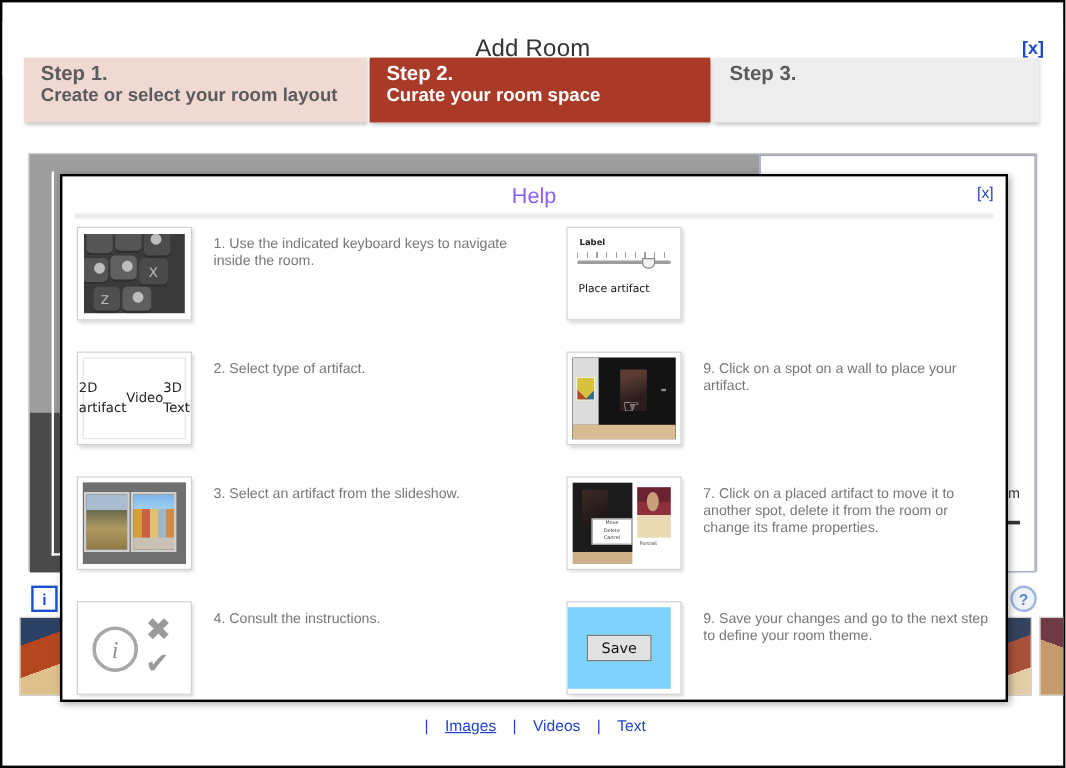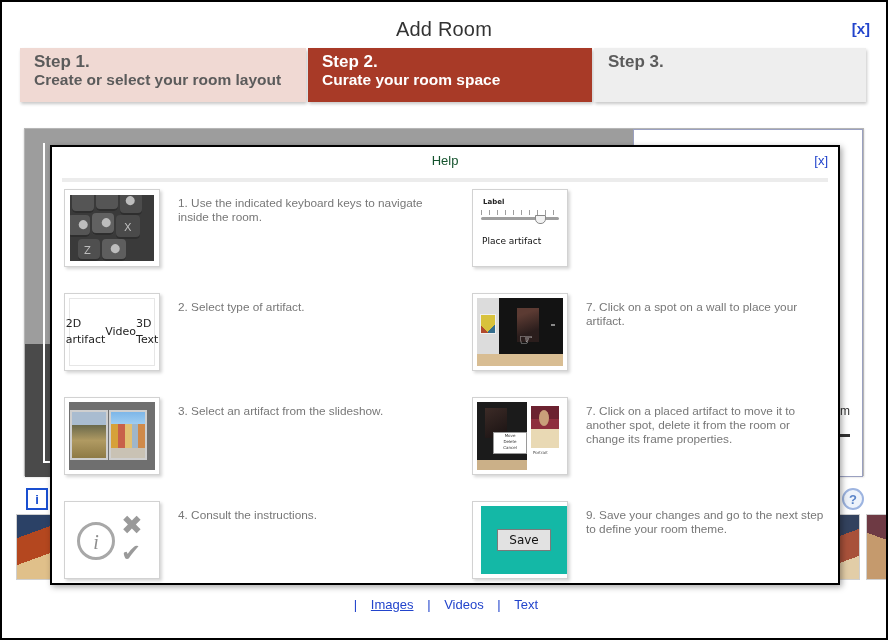--- a/index.html
+++ b/index.html
@@ -13,21 +13,21 @@
   #root {
     position: relative;
     width: 888px; height: 640px;
     background: #ffffff;
     border: 2px solid #000;
     overflow: hidden;
   }
 
   
   .titlebar {
-    position: absolute; left: 0; top: 4px; width: 884px; height: 46px;
+    position: absolute; left: 0; top: 16px; width: 884px; height: 46px;
     background: #fff;
   }
   .title-text {
     position: absolute; left: 0; top: 12px; width: 884px;
     text-align: center;
     font-size: 20px; color: #333; letter-spacing: .2px;
   }
   .close-main {
     position: absolute; right: 16px; top: 14px;
     color: #2244cc; font-size: 15px; font-weight: bold;
@@ -146,21 +146,21 @@
     width: 790px; height: 440px;
     background: #ffffff;
     border: 2px solid #000000;
     box-shadow: 2px 2px 6px rgba(0,0,0,.35);
   }
   .help-head {
     position: relative; height: 30px;
   }
   .help-title {
     position: absolute; left: 0; top: 6px; width: 786px;
-    text-align: center; font-size: 13px; color: #14532d;
+    text-align: center; font-size: 18px; color: #8b5cf6;
   }
   .help-close {
     position: absolute; right: 10px; top: 6px;
     color: #2244cc; font-size: 13px; cursor: pointer;
   }
   .help-rule {
     position: absolute; left: 10px; top: 31px;
     width: 766px; height: 4px;
     background: #ececec;
   }
@@ -294,22 +294,22 @@
   .placed .portrait { position: absolute; left: 54px; top: 4px;
             width: 28px; height: 42px;
             background: linear-gradient(#6c2230 0 30%, #8e2f3d 30% 55%, #e9d9b4 55% 100%); }
   .placed .portrait::after { content:""; position:absolute; left:8px; top:4px;
             width:10px; height:16px; border-radius:50%; background:#c9a07a; }
   .placed .cap { position: absolute; left: 56px; top: 48px;
             font-size: 4px; color: #444;
             font-family: "DejaVu Sans", sans-serif; }
 
   
-  .savebox { position: absolute; left: 8px; top: 4px; width: 86px; height: 68px;
-             background:#14b8a6; display:flex; align-items:center; justify-content:center; }
+  .savebox { position: absolute; left: 0; top: 4px; width: 86px; height: 68px;
+             background:#7dd3fc; display:flex; align-items:center; justify-content:center; }
   .savebtn { border: 1px solid #7a7a7a; background: #e2e2e2;
              padding: 3px 11px; font-size: 12px; color: #111;
              font-family: "DejaVu Sans", sans-serif; cursor: pointer; }
 </style>
 </head>
 <body>
 
 <div id="root">
 
   <div class="titlebar">
@@ -425,21 +425,21 @@
           <div class="room">
             <div class="leftwall"></div>
             <div class="backdark"></div>
             <div class="pic1"></div>
             <div class="pic2"></div>
             <div class="dot"></div>
             <div class="floor"></div>
             <div class="cursor">☞</div>
           </div>
         </div>
-        <div class="txt">7. Click on a spot on a wall to place your artifact.</div>
+        <div class="txt">9. Click on a spot on a wall to place your artifact.</div>
       </div>
 
       <div class="cell">
         <div class="shot">
           <div class="slides">
             <div class="pane p1">
                 <div class="art-field"></div>
               </div>
             <div class="pane p2">
                 <div class="art-town"></div>

